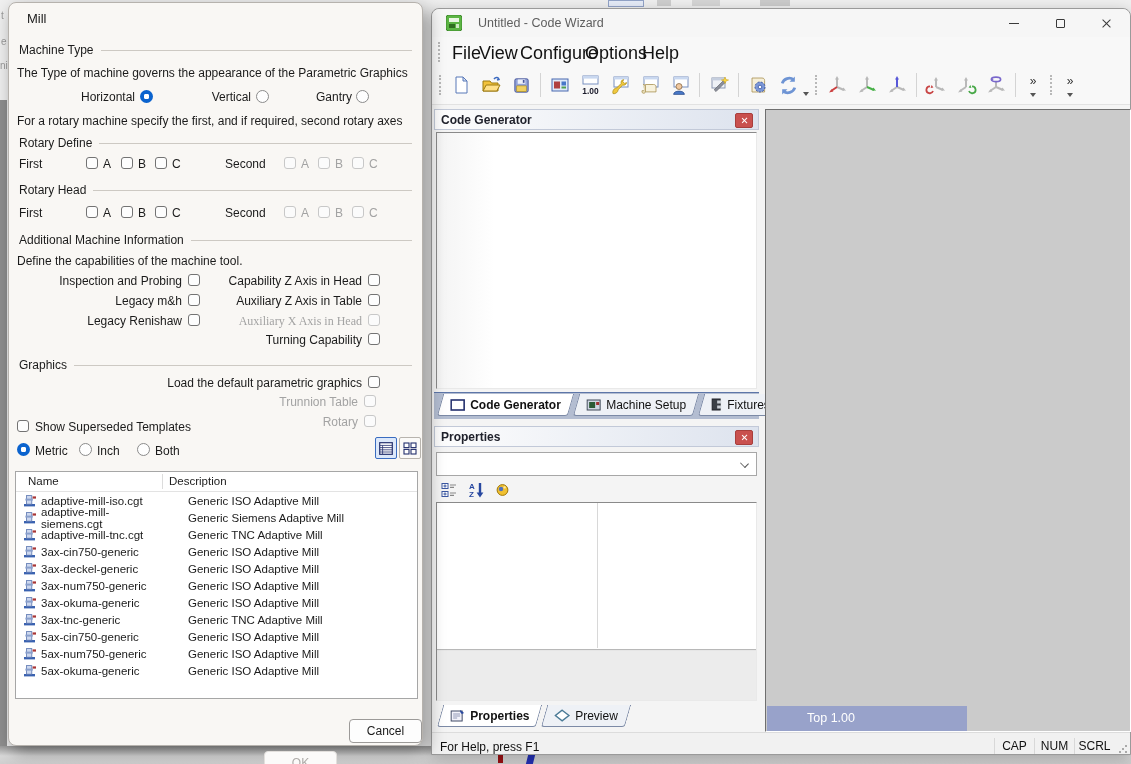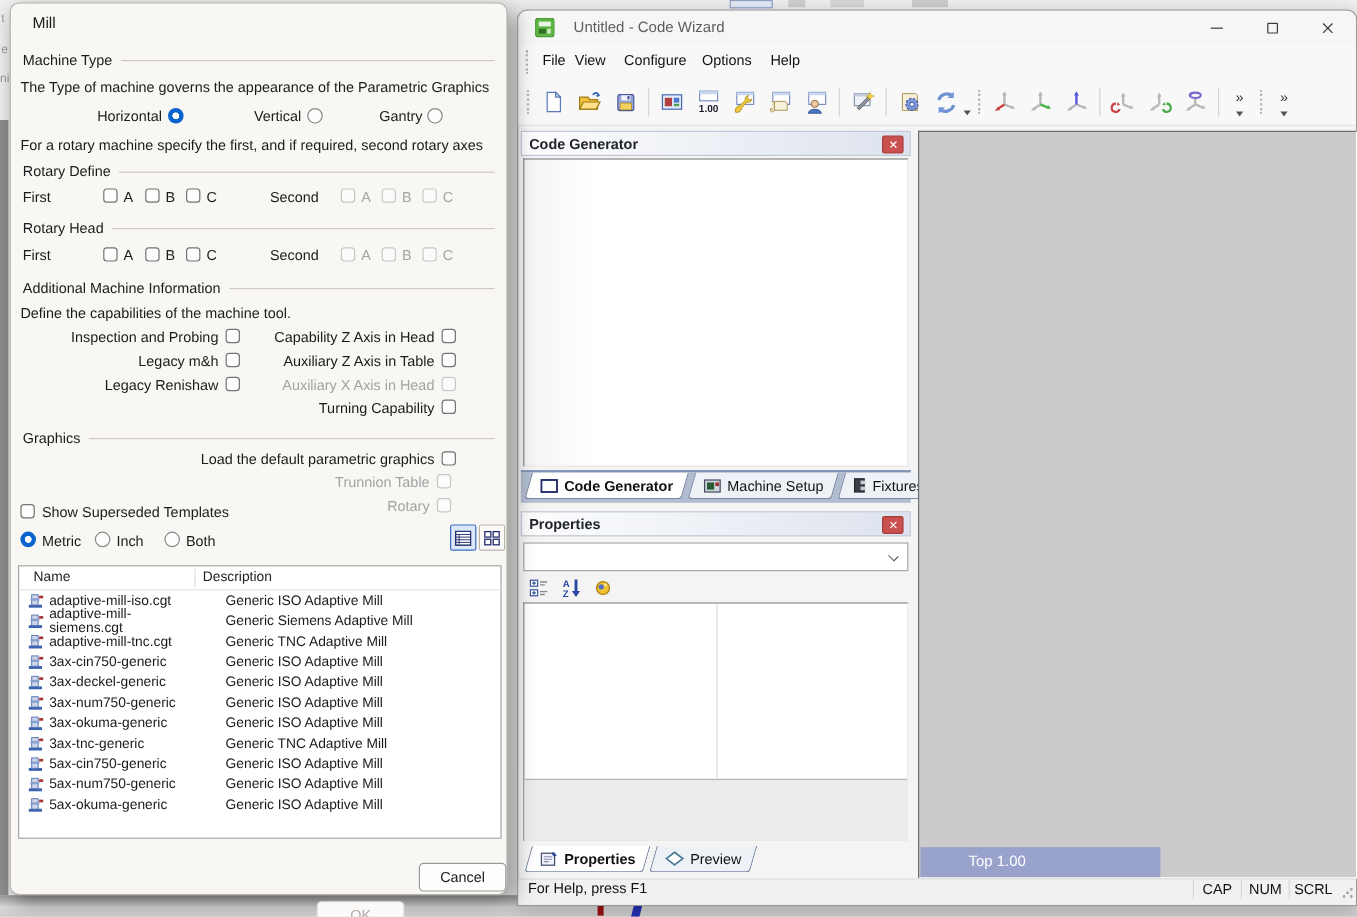--- a/index.html
+++ b/index.html
@@ -42,21 +42,21 @@
     background:#f4f4f4; border:1px solid #9a9a9a; border-radius:8px 8px 0 0;
     box-shadow:0 4px 16px rgba(0,0,0,.25); z-index:1; }
   #titlebar { position:absolute; left:0; top:0; right:0; height:28px; display:flex; align-items:center; border-radius:8px 8px 0 0; background:#f6f6f6; }
   #titlebar .ttl { color:#5e5e5e; font-size:12.5px; margin-left:9px; }
   .wbtn { position:absolute; top:0; width:44px; height:28px; display:flex; align-items:center; justify-content:center; }
   .glyph-min { width:10px; height:1px; background:#3a3a3a; }
   .glyph-max { width:9px; height:9px; border:1px solid #3a3a3a; border-radius:1px; }
   .glyph-x { position:relative; width:11px; height:11px; }
   .glyph-x::before,.glyph-x::after { content:""; position:absolute; left:5px; top:0; width:1px; height:11px; background:#3a3a3a; }
   .glyph-x::before { transform:rotate(45deg);} .glyph-x::after { transform:rotate(-45deg);}
-  #menubar { position:absolute; left:0; top:28px; right:0; height:29px; background:#f8f8f8; font-size:12px; color:#111; }
+  #menubar { position:absolute; left:0; top:28px; right:0; height:29px; background:#f8f8f8; font-size:18px; color:#111; }
   .mitem { position:absolute; top:6px; }
   .vgrip { width:3px; height:20px; border-left:2px dotted #b8b8b8; margin:0 4px; }
   #toolbar { position:absolute; left:0; top:57px; right:0; height:39px; background:#f8f8f8; display:flex; align-items:center; border-bottom:1px solid #e2e2e2; padding-left:3px; }
   .tbtn { width:30px; height:30px; display:flex; align-items:center; justify-content:center; border-radius:3px; }
   .tsep { width:1px; height:24px; background:#d4d4d4; margin:0 4px; }
   .dd { width:0; height:0; border-left:3.5px solid transparent; border-right:3.5px solid transparent; border-top:4px solid #555; align-self:flex-end; margin:0 2px 8px 0; }
   .ovf { display:flex; flex-direction:column; align-items:center; width:26px; font-size:12px; color:#333; line-height:11px; padding-top:3px; }
   .ovf .dd { align-self:center; margin:6px 0 0 0; }
 
   
@@ -65,21 +65,21 @@
   .pclose { position:absolute; right:5px; top:3px; width:18px; height:15px; background:#c9504e; border:1px solid #a83e3c; border-radius:2px; display:flex; align-items:center; justify-content:center; }
   .pclose .glyph-x { width:7px; height:7px; } .pclose .glyph-x::before,.pclose .glyph-x::after { left:3px; height:7px; background:#fff; width:1.4px; }
   .sunken { border:1px solid; border-color:#8a8a8a #e9e9e9 #e9e9e9 #8a8a8a; background:#fff; }
   .dtabs { position:absolute; left:2px; width:325px; height:27px; background:#b3bdd1; display:flex; align-items:flex-start; padding:1px 0 0 6px; border-top:1px solid #5d76a8; }
   .dtab { transform:skewX(-16deg); border:1px solid #7c8aa6; border-top:none; background:#eef1f6; border-radius:0 0 3px 3px; margin-right:5px; height:22px; }
   .dtab.active { background:#fff; }
   .dtab-in { transform:skewX(16deg); display:flex; align-items:center; gap:5px; height:100%; padding:0 9px; font-size:12px; color:#111; white-space:nowrap; }
   .dtab.active .dtab-in { font-weight:700; }
   #combo { position:absolute; left:4px; width:321px; height:24px; background:#fff; border:1px solid #a7a7a7; }
   .chev { position:absolute; right:8px; top:7px; width:7px; height:7px; border-right:1.4px solid #555; border-bottom:1.4px solid #555; transform:rotate(45deg) scaleY(.8); }
-  #statusbar { position:absolute; left:0; bottom:0; right:0; height:22px; background:#f1f1f1; border-top:1px solid #dcdcdc; font-size:12px; color:#111; display:flex; align-items:flex-start; }
+  #statusbar { position:absolute; left:0; bottom:0; right:0; height:22px; background:#f1f1f1; border-top:1px solid #dcdcdc; font-size:12px; color:#111; display:flex; align-items:flex-end; }
   .sind { width:40px; text-align:center; border-left:1px solid #d8d8d8; height:16px; line-height:16px; }
   .grip { width:10px; height:10px; margin:6px 2px 0 4px;
     background:radial-gradient(circle at 8px 2px,#aaa 1px,transparent 1.4px),radial-gradient(circle at 8px 8px,#aaa 1px,transparent 1.4px),radial-gradient(circle at 2px 8px,#aaa 1px,transparent 1.4px),radial-gradient(circle at 5px 5px,#aaa 1px,transparent 1.4px); }
   #viewport { position:absolute; left:333px; top:100px; width:366px; height:623px; background:#cbcbcb; border:1px solid; border-color:#6f6f6f #ffffff #ffffff #6f6f6f; }
   #vplabel { position:absolute; left:1px; bottom:0; width:200px; height:25px; background:#98a2ca; color:#fff; font-size:12.5px; line-height:25px; padding-left:40px; }
 </style>
 </head>
 <body>
 
 <div id="screen">
@@ -459,21 +459,21 @@
     <span class="rlab" style="left:186px;top:271px;width:167px;">Capability Z Axis in Head</span>
     <span class="cb abs" style="left:359px;top:271px;"></span>
 
     <span class="rlab" style="left:0;top:291px;width:173px;">Legacy m&amp;h</span>
     <span class="cb abs" style="left:179px;top:291px;"></span>
     <span class="rlab" style="left:186px;top:291px;width:167px;">Auxiliary Z Axis in Table</span>
     <span class="cb abs" style="left:359px;top:291px;"></span>
 
     <span class="rlab" style="left:0;top:311px;width:173px;">Legacy Renishaw</span>
     <span class="cb abs" style="left:179px;top:311px;"></span>
-    <span class="rlab dis-t" style="left:186px;top:311px;width:167px;">Auxiliary X Axis in Head</span>
+    <span class="rlab dis-t" style="left:186px;top:311px;width:167px;font-family:Liberation Serif, serif;">Auxiliary X Axis in Head</span>
     <span class="cb dis abs" style="left:359px;top:311px;"></span>
 
     <span class="rlab" style="left:186px;top:330px;width:167px;">Turning Capability</span>
     <span class="cb abs" style="left:359px;top:330px;"></span>
 
     <div class="grp" style="top:355px;align-items:center;">
         <span>Graphics</span>
       </div>
     <span class="rlab" style="left:100px;top:373px;width:253px;">Load the default parametric graphics</span>
     <span class="cb abs" style="left:359px;top:373px;"></span>

